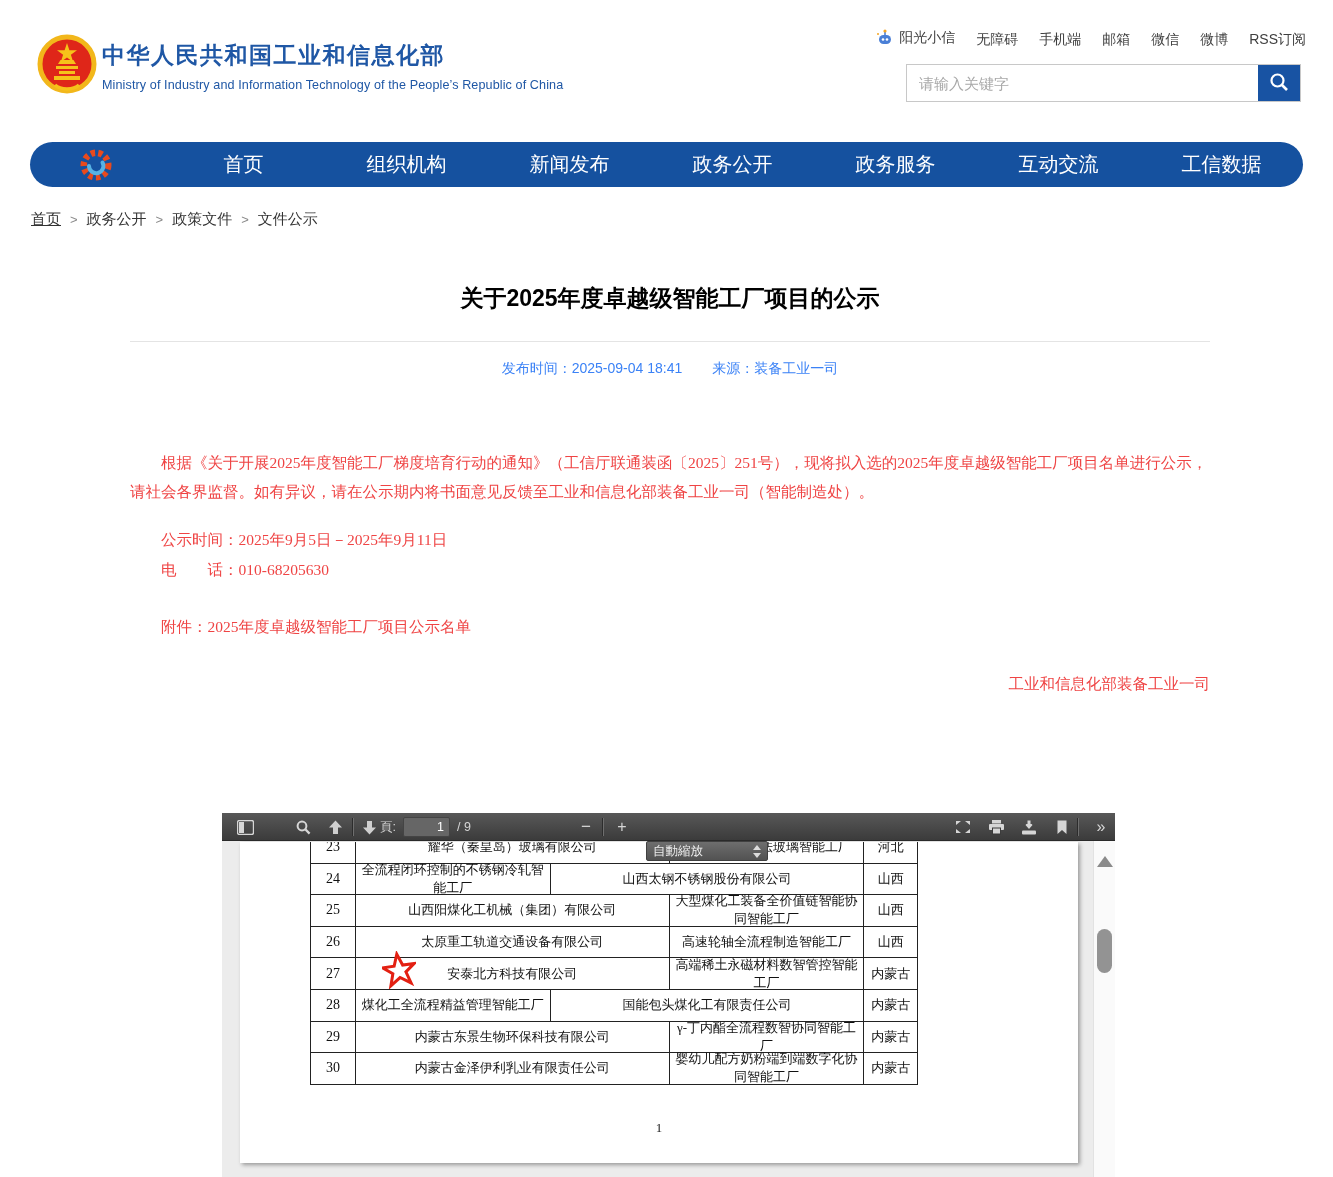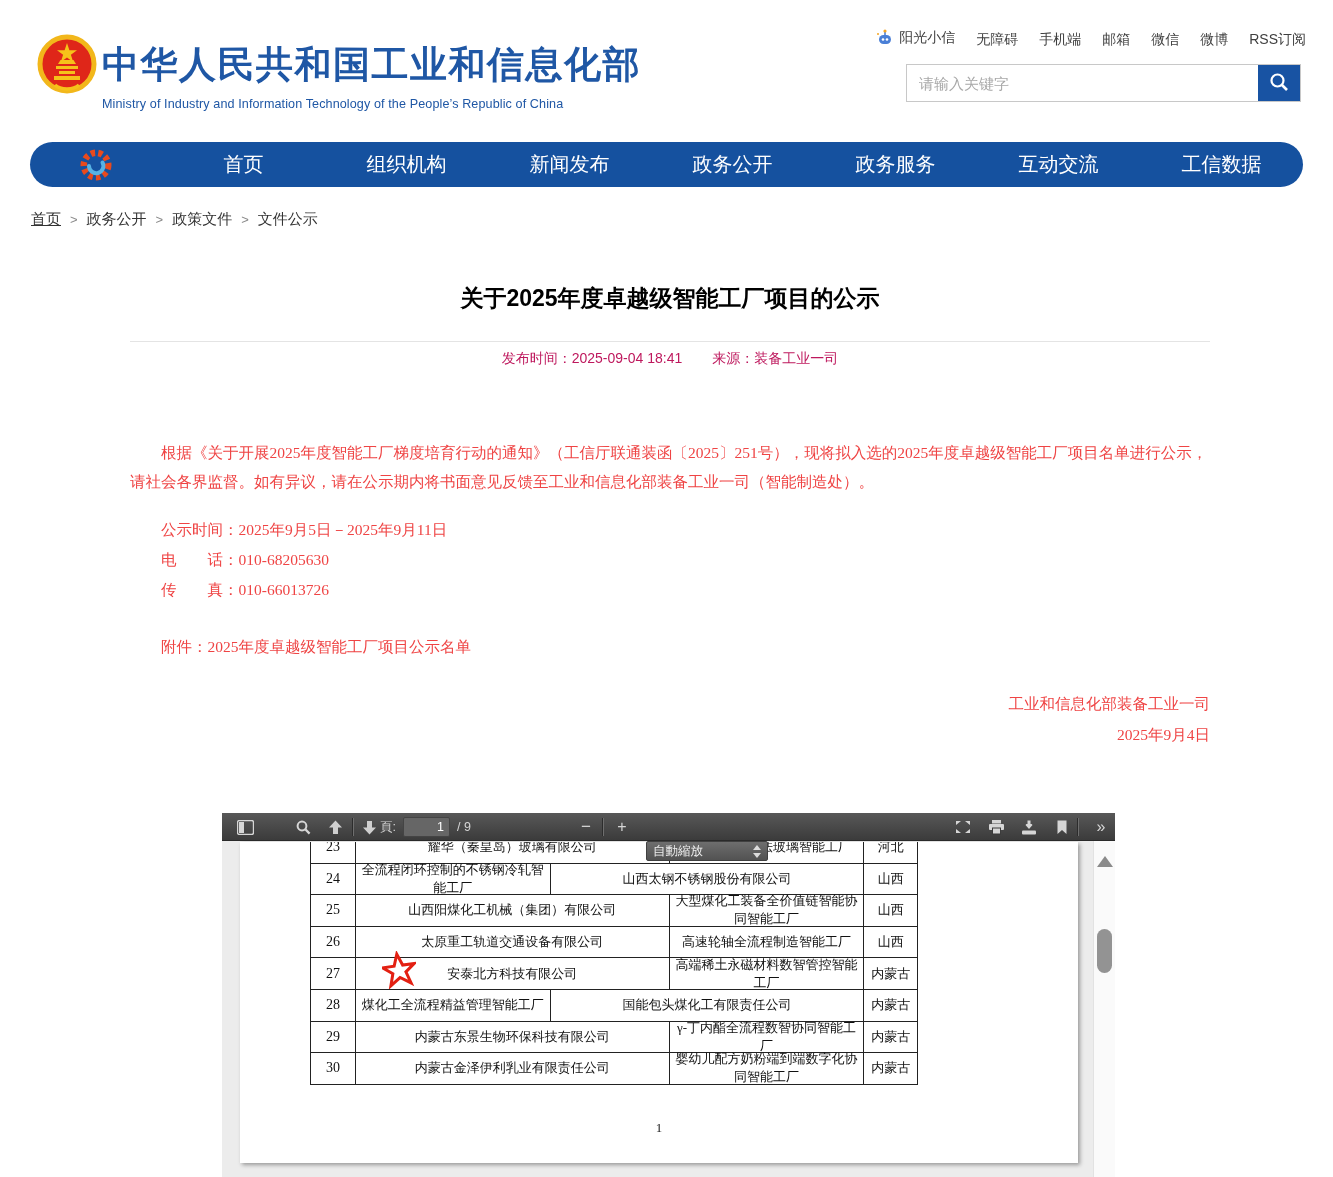--- a/index.html
+++ b/index.html
@@ -7,21 +7,21 @@
   body {
     position: relative;
     background: #ffffff;
     font-family: "Liberation Sans", sans-serif;
     overflow: hidden;
   }
 
   
   .emblem { position:absolute; left:36px; top:30px; width:62px; height:70px; }
   .site-text { position:absolute; left:102px; top:40px; color:#1f57a5; }
-  .site-title { font-size:37px; font-weight:bold; letter-spacing:1.5px; }
+  .site-title { font-size:23px; font-weight:bold; letter-spacing:1.5px; }
   .site-subtitle { font-size:12.6px; margin-top:7px; letter-spacing:0.1px; }
 
   .quick-links { position:absolute; top:29px; right:27px; display:flex; align-items:center; gap:21px; font-size:14px; color:#3f3f3f; }
   .quick-first { display:flex; align-items:flex-start; gap:6px; }
   .quick-link { cursor:pointer; white-space:nowrap; }
 
   .search-bar { position:absolute; top:64px; right:32px; width:395px; height:38px; border:1px solid #c8c8c8; display:flex; background:#fff; }
   .search-input { flex:1; border:none; outline:none; padding:0 12px; font-size:15px; color:#333; font-family:"Liberation Sans",sans-serif; }
   .search-input::placeholder { color:#a8a8a8; }
   .search-button { width:42px; background:#1853a3; border:none; display:flex; align-items:center; justify-content:center; cursor:pointer; }
@@ -34,21 +34,21 @@
   
   .breadcrumb { position:absolute; left:31px; top:210px; font-size:15px; color:#333; display:flex; gap:9px; align-items:center; }
   .crumb { cursor:pointer; }
   .crumb-home { text-decoration:underline; }
   .crumb-sep { color:#8a8a8a; font-size:13px; }
 
   
   .article { position:absolute; left:130px; top:283px; width:1080px; }
   .article-title { text-align:center; font-size:23px; font-weight:bold; color:#000; }
   .article-divider { border:none; border-top:1px solid #e4e4e4; margin-top:27px; }
-  .article-meta { text-align:center; color:#be185d; font-size:14px; margin-top:8px; }
+  .article-meta { text-align:center; color:#3b82f6; font-size:14px; margin-top:18px; }
   .meta-source-label { margin-left:30px; }
   .article-body { margin-top:70px; font-family:"Liberation Serif","DejaVu Serif",serif; font-size:15.5px; color:#ef4444; line-height:29px; }
   .article-body p { text-indent:2em; }
   .p-main { margin-bottom:19px; }
   .p-contact { line-height:30px; }
   .attachment { margin-top:27px; cursor:pointer; }
   .signature-block { margin-top:27px; text-align:right; line-height:31px; }
 
   
   .pdf-viewer { position:absolute; left:222px; top:813px; width:893px; height:364px; background:#ececec; }
@@ -179,25 +179,23 @@
 <div class="article">
   <div class="article-title">关于2025年度卓越级智能工厂项目的公示</div>
   <hr class="article-divider">
   <div class="article-meta">
     <span>发布时间：</span><span>2025-09-04 18:41</span><span class="meta-source-label">来源：</span><span>装备工业一司</span>
   </div>
   <div class="article-body">
     <p class="p-main">根据《关于开展2025年度智能工厂梯度培育行动的通知》（工信厅联通装函〔2025〕251号），现将拟入选的2025年度卓越级智能工厂项目名单进行公示，请社会各界监督。如有异议，请在公示期内将书面意见反馈至工业和信息化部装备工业一司（智能制造处）。</p>
     <p class="p-contact">公示时间：2025年9月5日－2025年9月11日</p>
     <p class="p-contact">电　　话：010-68205630</p>
-    <p class="p-contact">传　　真：010-66013726</p>
     <p class="attachment">附件：2025年度卓越级智能工厂项目公示名单</p>
     <div class="signature-block">
       <div>工业和信息化部装备工业一司</div>
-      <div>2025年9月4日</div>
     </div>
   </div>
 </div>
 
 <div class="pdf-viewer">
   <div class="pdf-toolbar">
     <div class="tb" id="btn-sidebar">
       <svg width="17" height="15" viewBox="0 0 17 15">
           <rect x="0.5" y="0.5" width="16" height="14" rx="2" fill="none" stroke="#d6d6d6" stroke-width="1.4"></rect>
           <rect x="2" y="2" width="5" height="11" fill="#d6d6d6"></rect>

